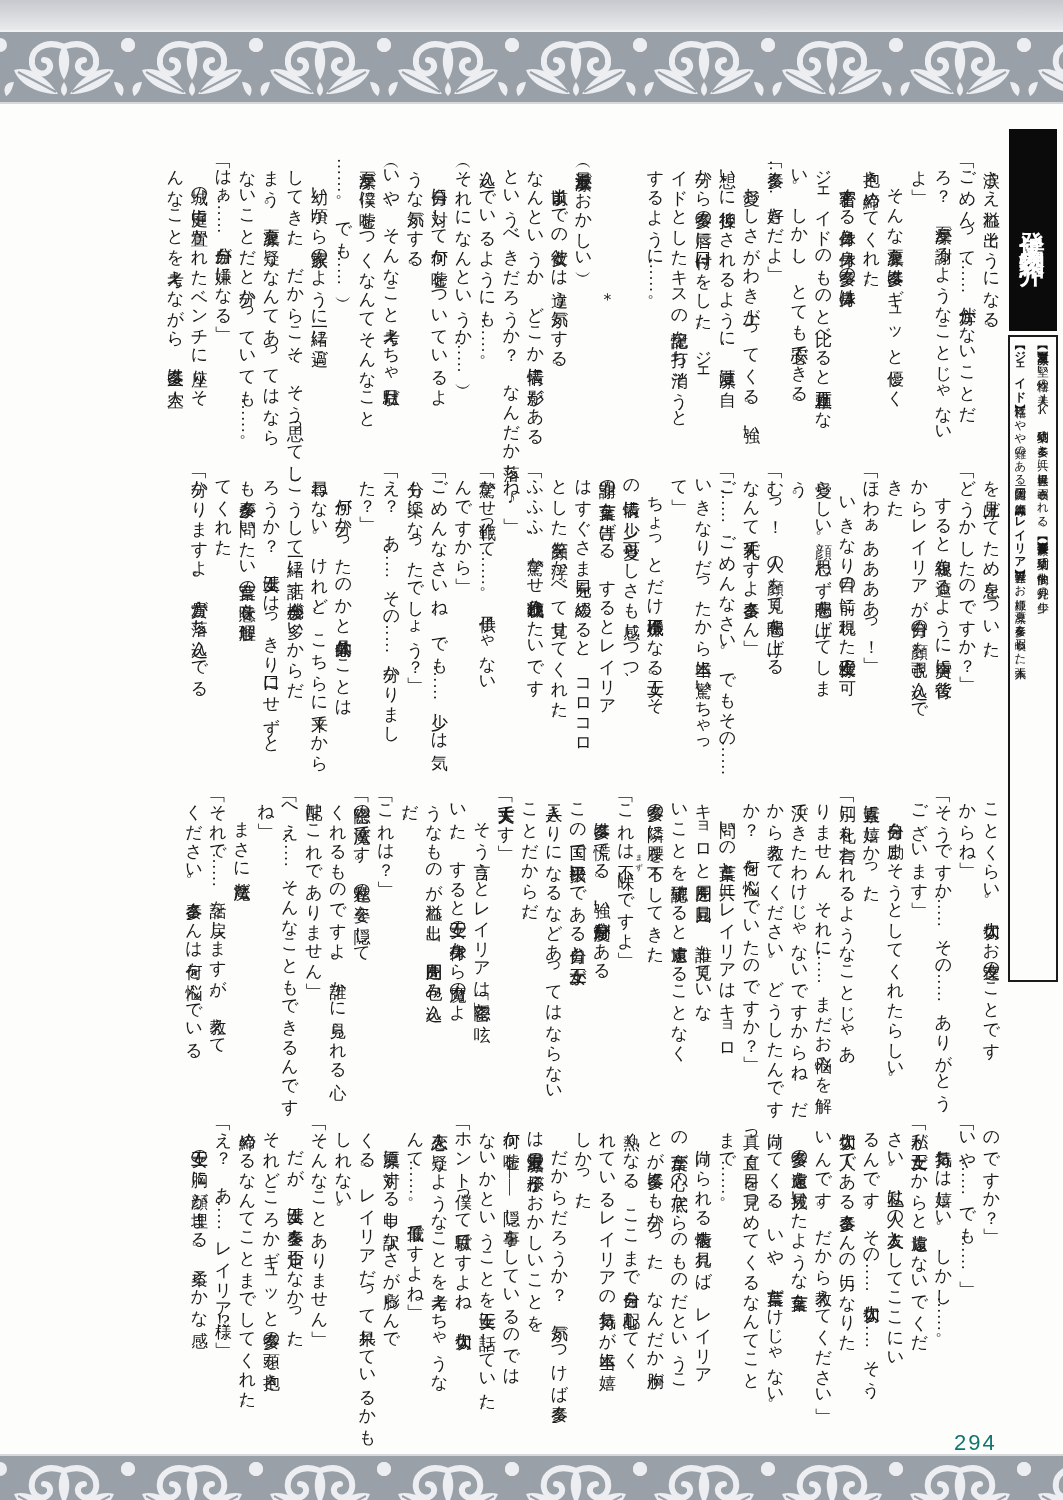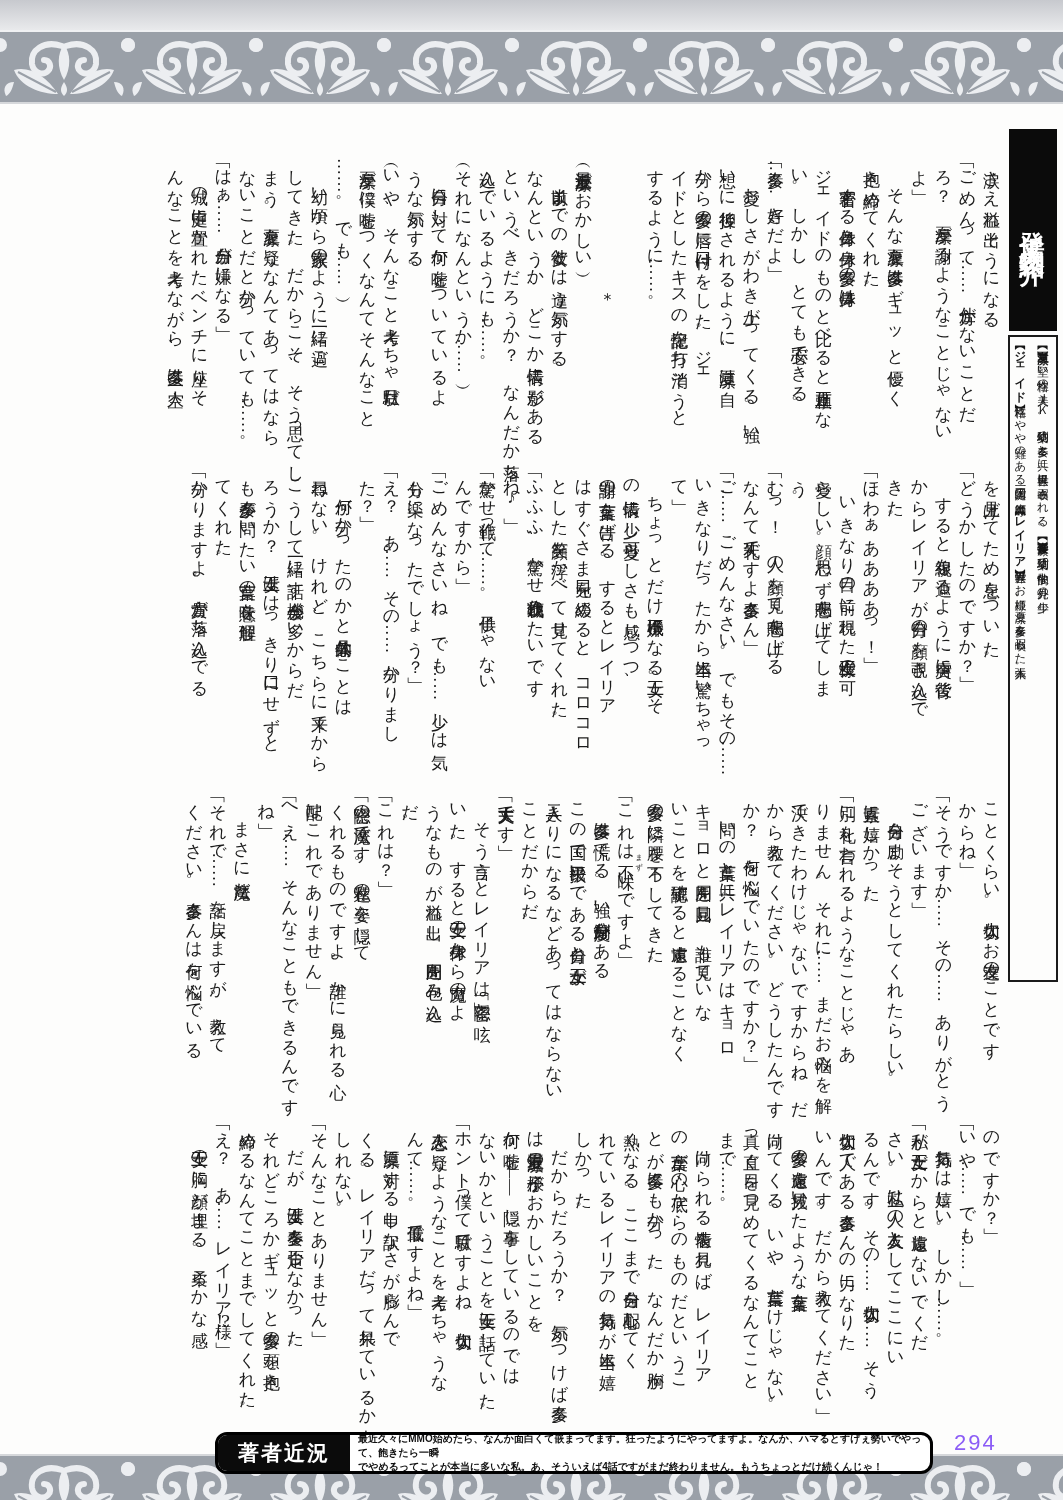--- a/index.html
+++ b/index.html
@@ -73,21 +73,21 @@
   }
   .author-text{
     flex:1;display:flex;flex-direction:column;justify-content:center;
     padding:2px 8px;
     font-size:10px;font-weight:bold;line-height:14px;color:#111;
     letter-spacing:0;
   }
   .pagenum{
     position:absolute;left:954px;top:1430px;
     font-family:"Liberation Sans","DejaVu Sans",sans-serif;
-    font-size:22px;color:#8b5cf6;letter-spacing:2px;z-index:2;
+    font-size:22px;color:#0f766e;letter-spacing:2px;z-index:2;
   }
 </style>
 </head>
 <body>
 
 <div class="page">
 
   <div class="ornament ornament-top">
     <div class="paper-shade"></div>
     <div class="edge-line"></div>
@@ -271,27 +271,20 @@
       <div class="tcol">くる。レイリアだって呆れているかも</div>
       <div class="tcol">しれない。</div>
       <div class="tcol">「そんなことありません」</div>
       <div class="tcol">　だが、王女は奏多を否定しなかった。</div>
       <div class="tcol">それどころかギュッと奏多の頭を抱き</div>
       <div class="tcol">締めるなんてことまでしてくれた。</div>
       <div class="tcol">「え？　あ……レイリア様⁉」</div>
       <div class="tcol">　王女の胸に顔が埋まる。柔らかな感</div>
     </section>
 
-  <div class="authorbox">
-    <div class="author-label">著者近況</div>
-    <div class="author-text">
-      <div>最近久々にMMO始めたら、なんか面白くて嵌まってます。狂ったようにやってますよ。なんか、ハマるとすげぇ勢いでやって、飽きたら一瞬</div>
-      <div>でやめるってことが本当に多いな私。あ、そういえば4話ですがまだ終わりません。もうちょっとだけ続くんじゃ！</div>
-    </div>
-  </div>
   <div class="pagenum">294</div>
 
   <div class="ornament ornament-bottom">
     <div class="edge-line dark"></div>
     <div class="frieze">
       <svg width="1152" height="70" viewBox="0 0 1152 70" xmlns="http://www.w3.org/2000/svg">
         <rect width="1152" height="70" fill="#9aa0a8"></rect>
         <use href="#motif" x="0"></use>
           <use href="#motif" x="128"></use>
           <use href="#motif" x="256"></use>

